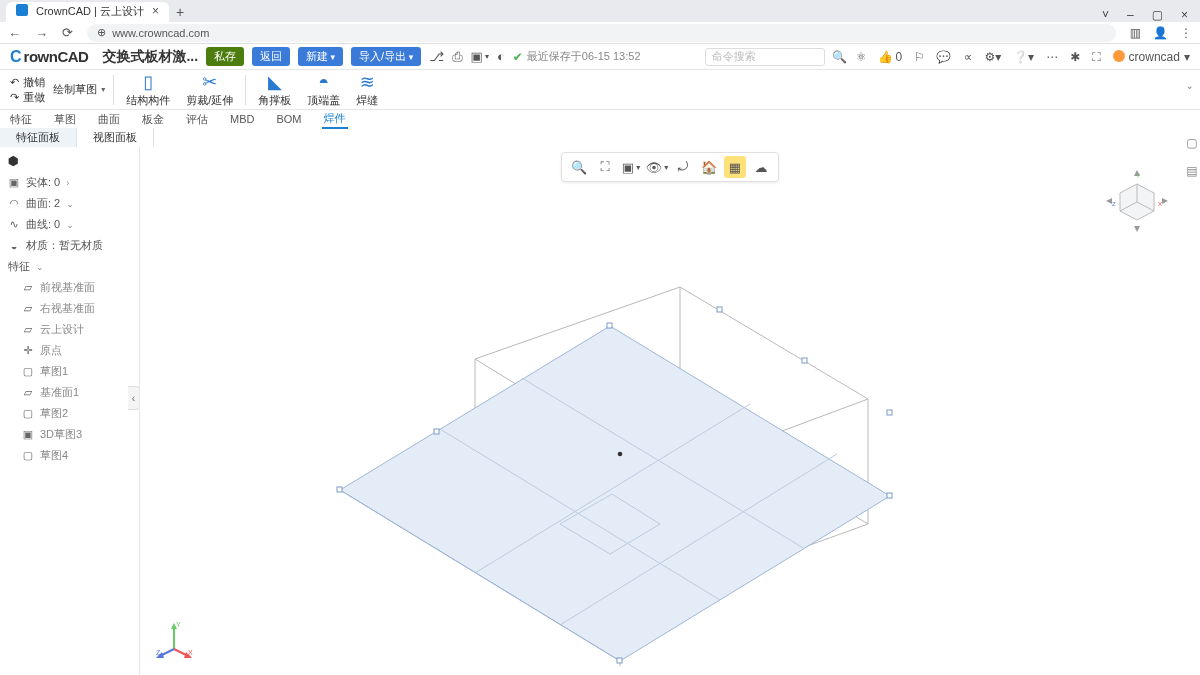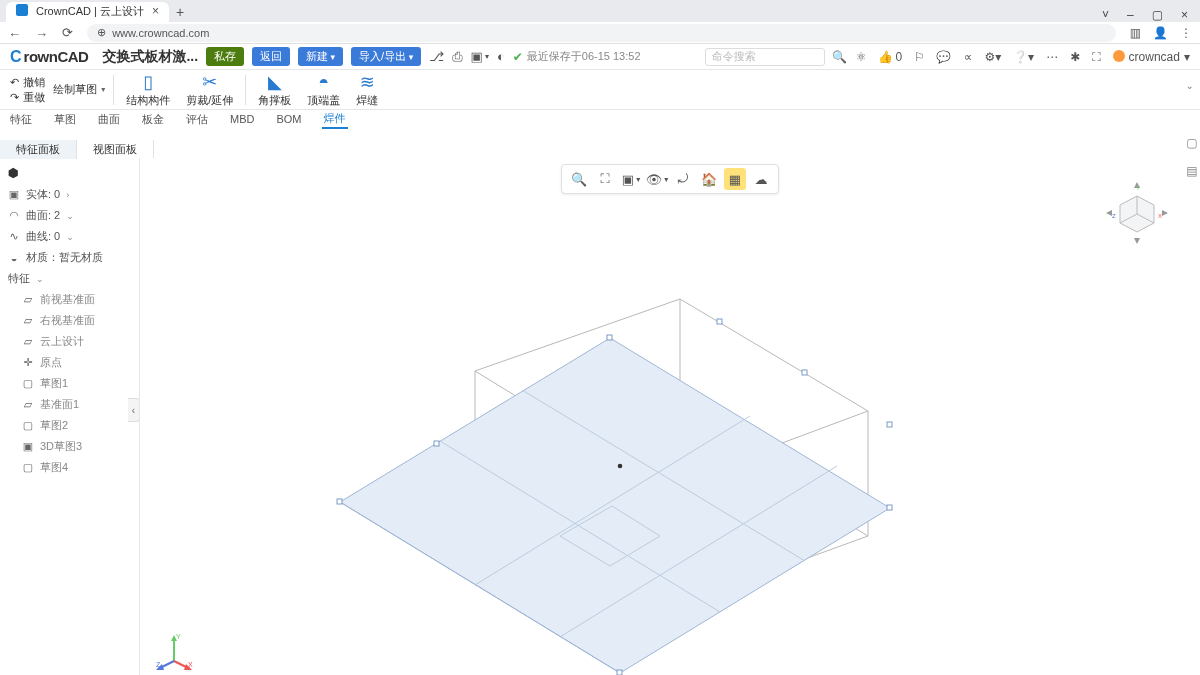--- a/index.html
+++ b/index.html
@@ -47,21 +47,21 @@
 .tb2-big .ico { font-size:18px; }
 .tb2-dd::after { content:" ▾"; font-size:8px; color:#666; }
 .expand-caret { position:absolute; right:6px; top:10px; font-size:10px; color:#888; }
 
 
 .ribbon-tabs { height: 18px; display: flex; align-items: center; padding: 0 8px; gap: 18px; font-size: 11px; color: #555; }
 .ribbon-tabs .rt { padding: 1px 2px; }
 .ribbon-tabs .active { color: #1b7fd3; border-bottom: 2px solid #1b7fd3; }
 
 
-.sub-tabs { height: 18px; display:flex; align-items:center; font-size:11px;margin-top:12px; }
+.sub-tabs { height: 18px; display:flex; align-items:center; font-size:11px; }
 .sub-tabs .st { padding: 2px 16px; border-right:1px solid #e0e0e0; }
 .sub-tabs .st.active { background:#eef3f8; }
 
 
 .main { display:flex; height: 529px; }
 .tree { width: 140px; border-right:1px solid #e6e6e6; padding: 4px 6px; font-size:11px; overflow:hidden; position:relative;}
 .tree-title { display:flex; align-items:center; gap:6px; font-size:12px; font-weight:600; padding:4px 2px; }
 .tree-row { display:flex; align-items:center; gap:6px; padding:3px 2px; color:#555;}
 .tree-row .ico { width:12px; display:inline-block; text-align:center; color:#666;}
 .tree-row .exp { font-size:9px; color:#888; }

